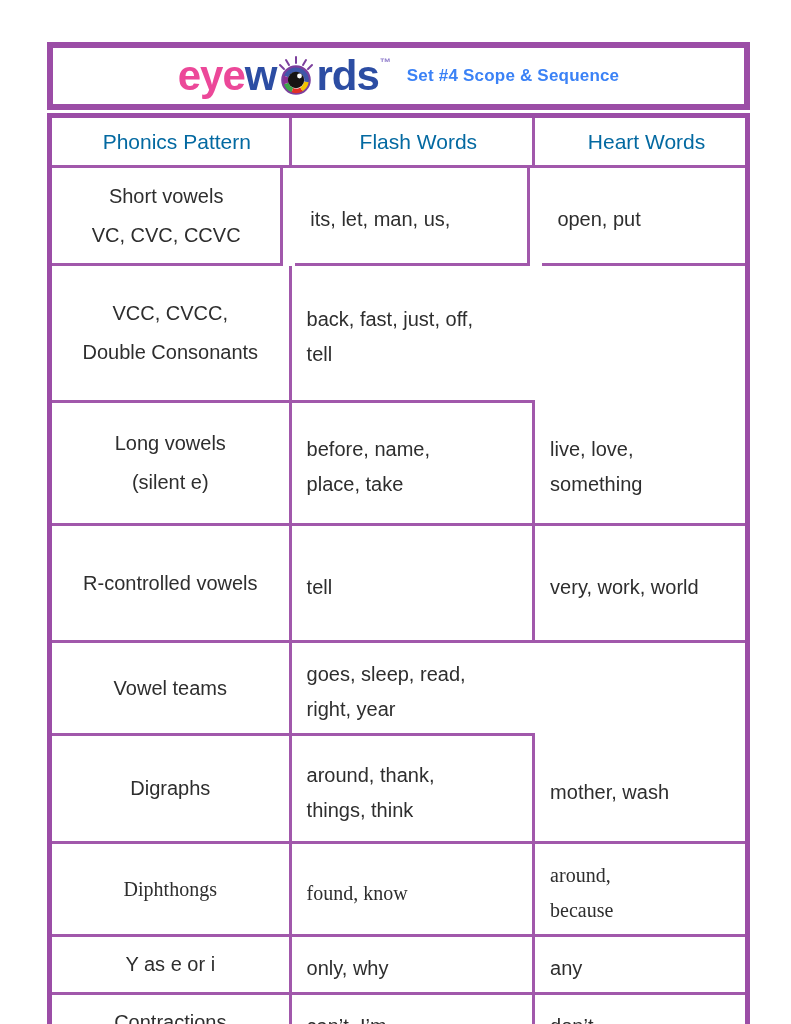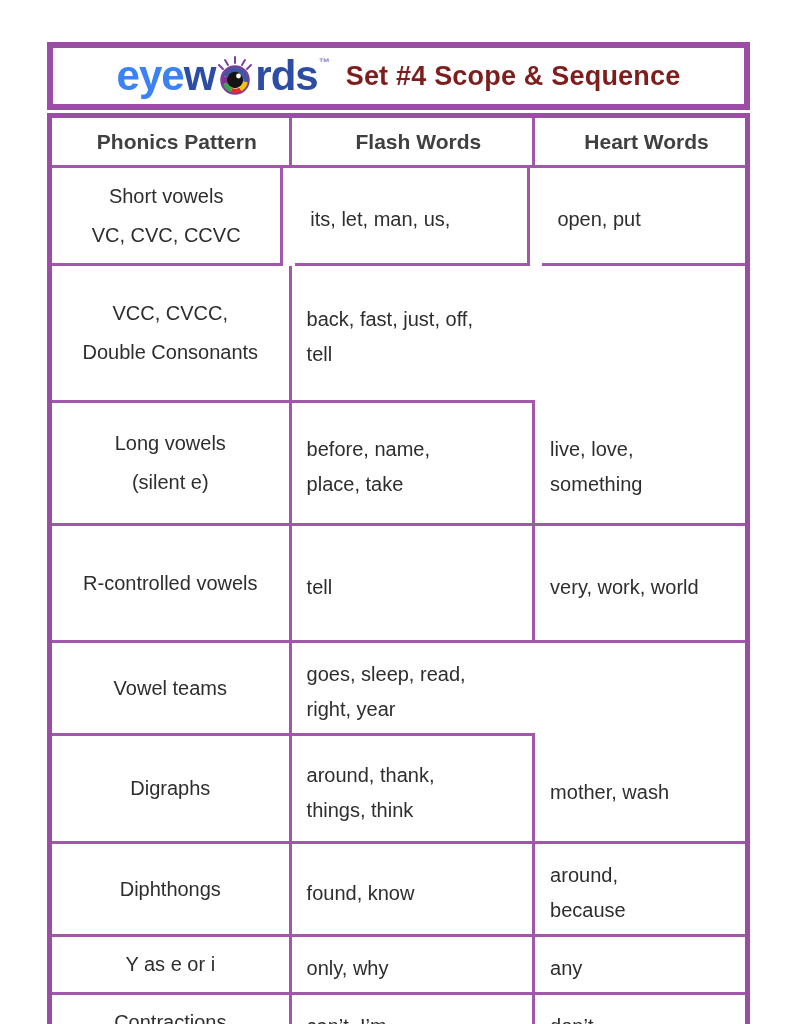--- a/index.html
+++ b/index.html
@@ -5,36 +5,36 @@
   html,body{margin:0;padding:0;background:#ffffff;}
   body{width:791px;height:1024px;position:relative;font-family:"Liberation Sans","DejaVu Sans",sans-serif;}
   .page{position:absolute;left:47px;top:42px;width:703px;}
 
   
   .title-box{
     box-sizing:border-box;height:68px;border:6px solid #9b4da6;background:#fff;
     display:flex;align-items:center;justify-content:center;gap:16px;margin-bottom:3px;
   }
   .logo{display:inline-flex;align-items:baseline;font-weight:700;font-size:42px;letter-spacing:-1px;line-height:1;}
-  .logo .red{color:#3b82f6;}
+  .logo .red{color:#ec4899;}
   .logo .blue{color:#2c4da3;}
   .logo .eye-wrap{position:relative;width:38px;height:40px;align-self:center;margin:0 1px;}
   .logo .tm{font-size:11px;color:#8b77c9;font-weight:700;letter-spacing:0;align-self:flex-start;margin-top:2px;margin-left:1px;}
-  .doc-title{font-weight:700;font-size:27px;color:#7f1d1d;letter-spacing:0.2px;}
+  .doc-title{font-weight:700;font-size:17px;color:#3b82f6;letter-spacing:0.2px;}
 
   
   .grid{box-sizing:border-box;border:5px solid #9b4da6;background:#fff;}
   .row{display:grid;grid-template-columns:242fr 246fr 212fr;}
   .cell{
     box-sizing:border-box;border-right:3px solid #a158ab;border-bottom:3px solid #a158ab;
     display:flex;align-items:center;font-size:20px;color:#2e2e2e;background:#fff;
   }
   .cell:last-child{border-right:none;}
   .row:last-child .cell{border-bottom:none;}
-  .header-row .cell{font-weight:700;font-size:21px;color:#404040;justify-content:center;text-align:center;padding-left:13px;}
+  .header-row .cell{font-weight:400;font-size:21px;color:#0369a1;justify-content:center;text-align:center;padding-left:13px;}
   .pattern{justify-content:center;text-align:center;white-space:pre-line;line-height:1.95;padding:4px 6px;}
   .words{padding:14px 8px 6px 15px;white-space:pre-line;line-height:1.75;text-align:left;}
 </style>
 </head>
 <body>
 
 <div class="page">
 
   <div class="title-box">
     <span class="logo">
@@ -108,21 +108,21 @@
         <div class="cell pattern">Vowel teams</div>
         <div class="cell words">goes, sleep, read,
 right, year</div>
       </div>
       <div class="row" style="min-height: 108px;">
         <div class="cell pattern">Digraphs</div>
         <div class="cell words">around, thank,
 things, think</div>
         <div class="cell words">mother, wash</div>
       </div>
-      <div class="row" style="min-height: 73px;">
+      <div class="row" style="min-height: 73px; font-family: Liberation Serif, serif;">
         <div class="cell pattern">Diphthongs</div>
         <div class="cell words">found, know</div>
         <div class="cell words">around,
 because</div>
       </div>
       <div class="row" style="min-height: 45px;">
         <div class="cell pattern">Y as e or i</div>
         <div class="cell words">only, why</div>
         <div class="cell words">any</div>
       </div>

